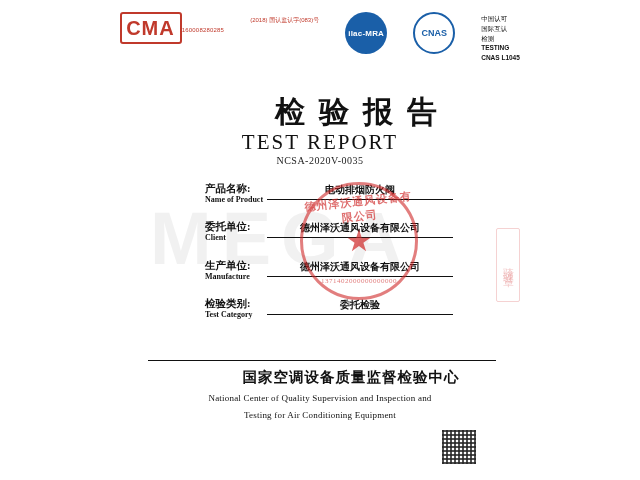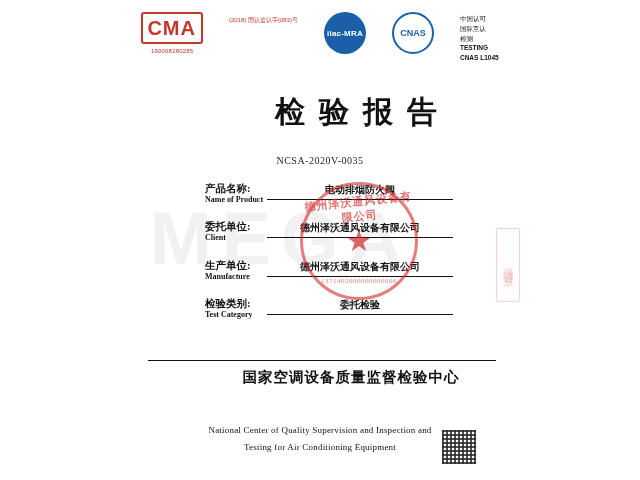--- a/index.html
+++ b/index.html
@@ -29,21 +29,20 @@
     left: 0;
     width: 640px;
     height: 70px;
     display: flex;
     align-items: flex-start;
     justify-content: center;
     gap: 26px;
   }
   .mark {
     display: flex;
-    flex-direction: column;
     align-items: center;
   }
 
   
   .cma-logo {
     font-family: "Liberation Sans", sans-serif;
     font-weight: bold;
     font-size: 20px;
     color: #c0392b;
     letter-spacing: 1px;
@@ -231,21 +230,20 @@
     position: absolute;
     top: 390px;
     left: 0;
     width: 640px;
     text-align: center;
     font-family: "Liberation Serif", serif;
     font-size: 9px;
     line-height: 1.9;
     letter-spacing: 0.2px;
     color: #111;
-    margin-top: 32px;
   }
 
   
   .watermark {
     position: absolute;
     top: 196px;
     left: 150px;
     font-family: "Liberation Sans", sans-serif;
     font-size: 74px;
     font-weight: bold;
@@ -369,20 +367,21 @@
       <div>中国认可</div>
       <div>国际互认</div>
       <div>检测</div>
       <div class="bold">TESTING</div>
       <div class="bold">CNAS L1045</div>
     </div>
 
   </div>
 
   <div class="title-cn">检验报告</div>
+  <div class="title-en">TEST REPORT</div>
   <div class="report-no">NCSA-2020V-0035</div>
 
   <div class="watermark">MEGA</div>
 
   <div class="fields">
 
     <div class="field">
       <div class="field-label">
         <div class="label-cn">产品名称:</div>
         <div class="label-en">Name of Product</div>

